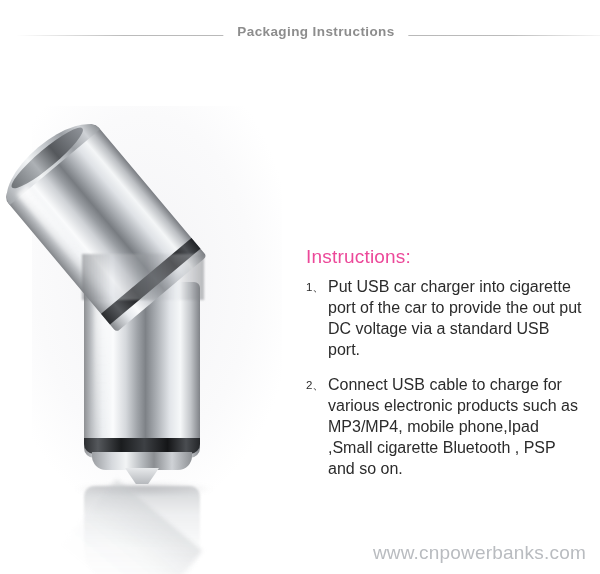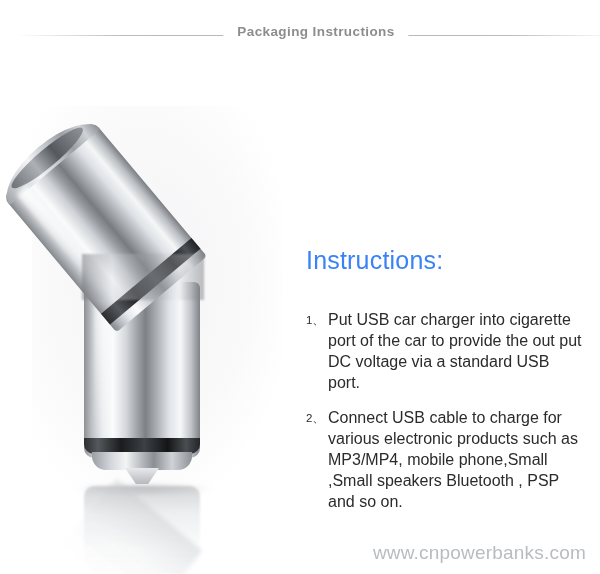--- a/index.html
+++ b/index.html
@@ -278,24 +278,24 @@
   }
 
   
   .instructions {
     position: absolute;
     left: 306px;
     top: 246px;
     width: 276px;
   }
   .instructions-title {
-    font-size: 25px;
-    color: #3b82f6;
+    font-size: 19px;
+    color: #ec4899;
     font-weight: normal;
-    margin: 0 0 34px 0;
+    margin: 0 0 8px 0;
     letter-spacing: 0.2px;
   }
   .inst-list {
     margin: 0;
     padding: 0;
     list-style: none;
   }
   .inst-item {
     display: flex;
     margin-bottom: 14px;
@@ -363,20 +363,20 @@
 
   <div class="instructions">
     <h1 class="instructions-title">Instructions:</h1>
     <ul class="inst-list">
       <li class="inst-item">
         <span class="inst-num">1、</span>
         <span class="inst-text">Put USB car charger into cigarette port of the car to provide the out put DC voltage via a standard USB port.</span>
       </li>
       <li class="inst-item">
         <span class="inst-num">2、</span>
-        <span class="inst-text">Connect USB cable to charge for various electronic products such as MP3/MP4, mobile phone,Small ,Small speakers Bluetooth , PSP and so on.</span>
+        <span class="inst-text">Connect USB cable to charge for various electronic products such as MP3/MP4, mobile phone,Ipad ,Small cigarette Bluetooth , PSP and so on.</span>
       </li>
     </ul>
   </div>
 
   <div class="watermark">www.cnpowerbanks.com</div>
 
 </div>
 
 </body></html>

